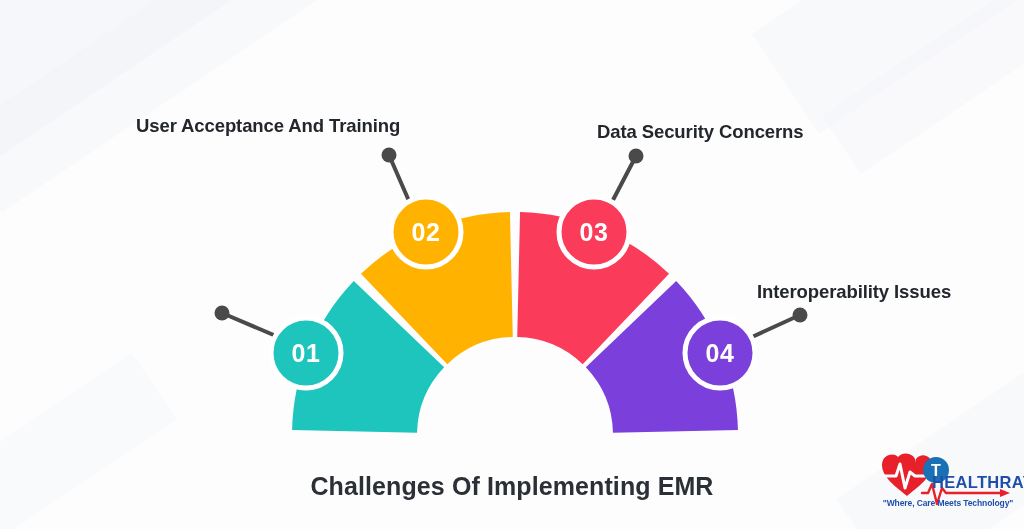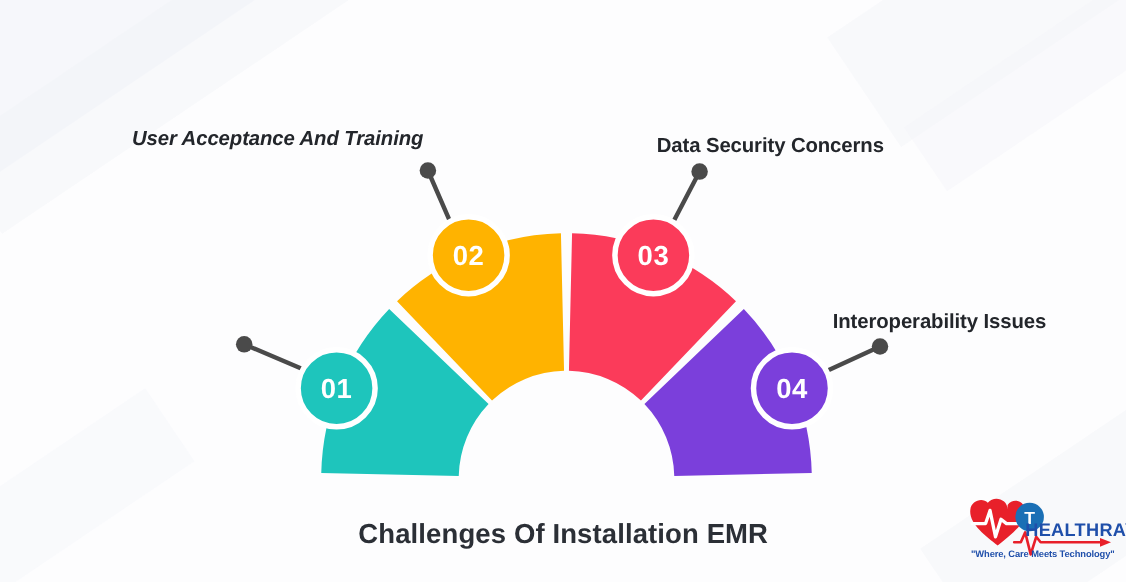--- a/index.html
+++ b/index.html
@@ -152,25 +152,25 @@
           <circle cx="426" cy="232" r="35" fill="#ffb300" stroke="#ffffff" stroke-width="5"></circle>
           <text x="426" y="241" text-anchor="middle" class="seg-number">02</text>
           <circle cx="594" cy="232" r="35" fill="#fb3b5a" stroke="#ffffff" stroke-width="5"></circle>
           <text x="594" y="241" text-anchor="middle" class="seg-number">03</text>
           <circle cx="720" cy="353" r="35" fill="#7b3fdb" stroke="#ffffff" stroke-width="5"></circle>
           <text x="720" y="362" text-anchor="middle" class="seg-number">04</text>
         </g>
     </svg>
   </div>
 
-  <div class="callout-label" id="label-1" style="left: 120px; top: 115px; font-style: italic;">User Acceptance And Training</div>
+  <div class="callout-label" id="label-1" style="left: 136px; top: 115px;">User Acceptance And Training</div>
   <div class="callout-label" id="label-3" style="left: 757px; top: 281px;">Interoperability Issues</div>
   <div class="callout-label" id="label-2" style="left: 597px; top: 121px;">Data Security Concerns</div>
 
-  <div class="main-title">Challenges Of Installation EMR</div>
+  <div class="main-title">Challenges Of Implementing EMR</div>
 
   <div class="logo">
     <svg width="140" height="74" viewBox="0 0 140 74">
 
       <path id="logo-heart" d="M34 12
                C 34 3, 22 -1, 16 6
                C 11 1, 0 4, 0 14
                C 0 26, 14 36, 25 45
                C 36 36, 50 26, 50 14
                C 50 4, 39 1, 34 8 Z" transform="translate(6,5)" fill="#e8202a"></path>

